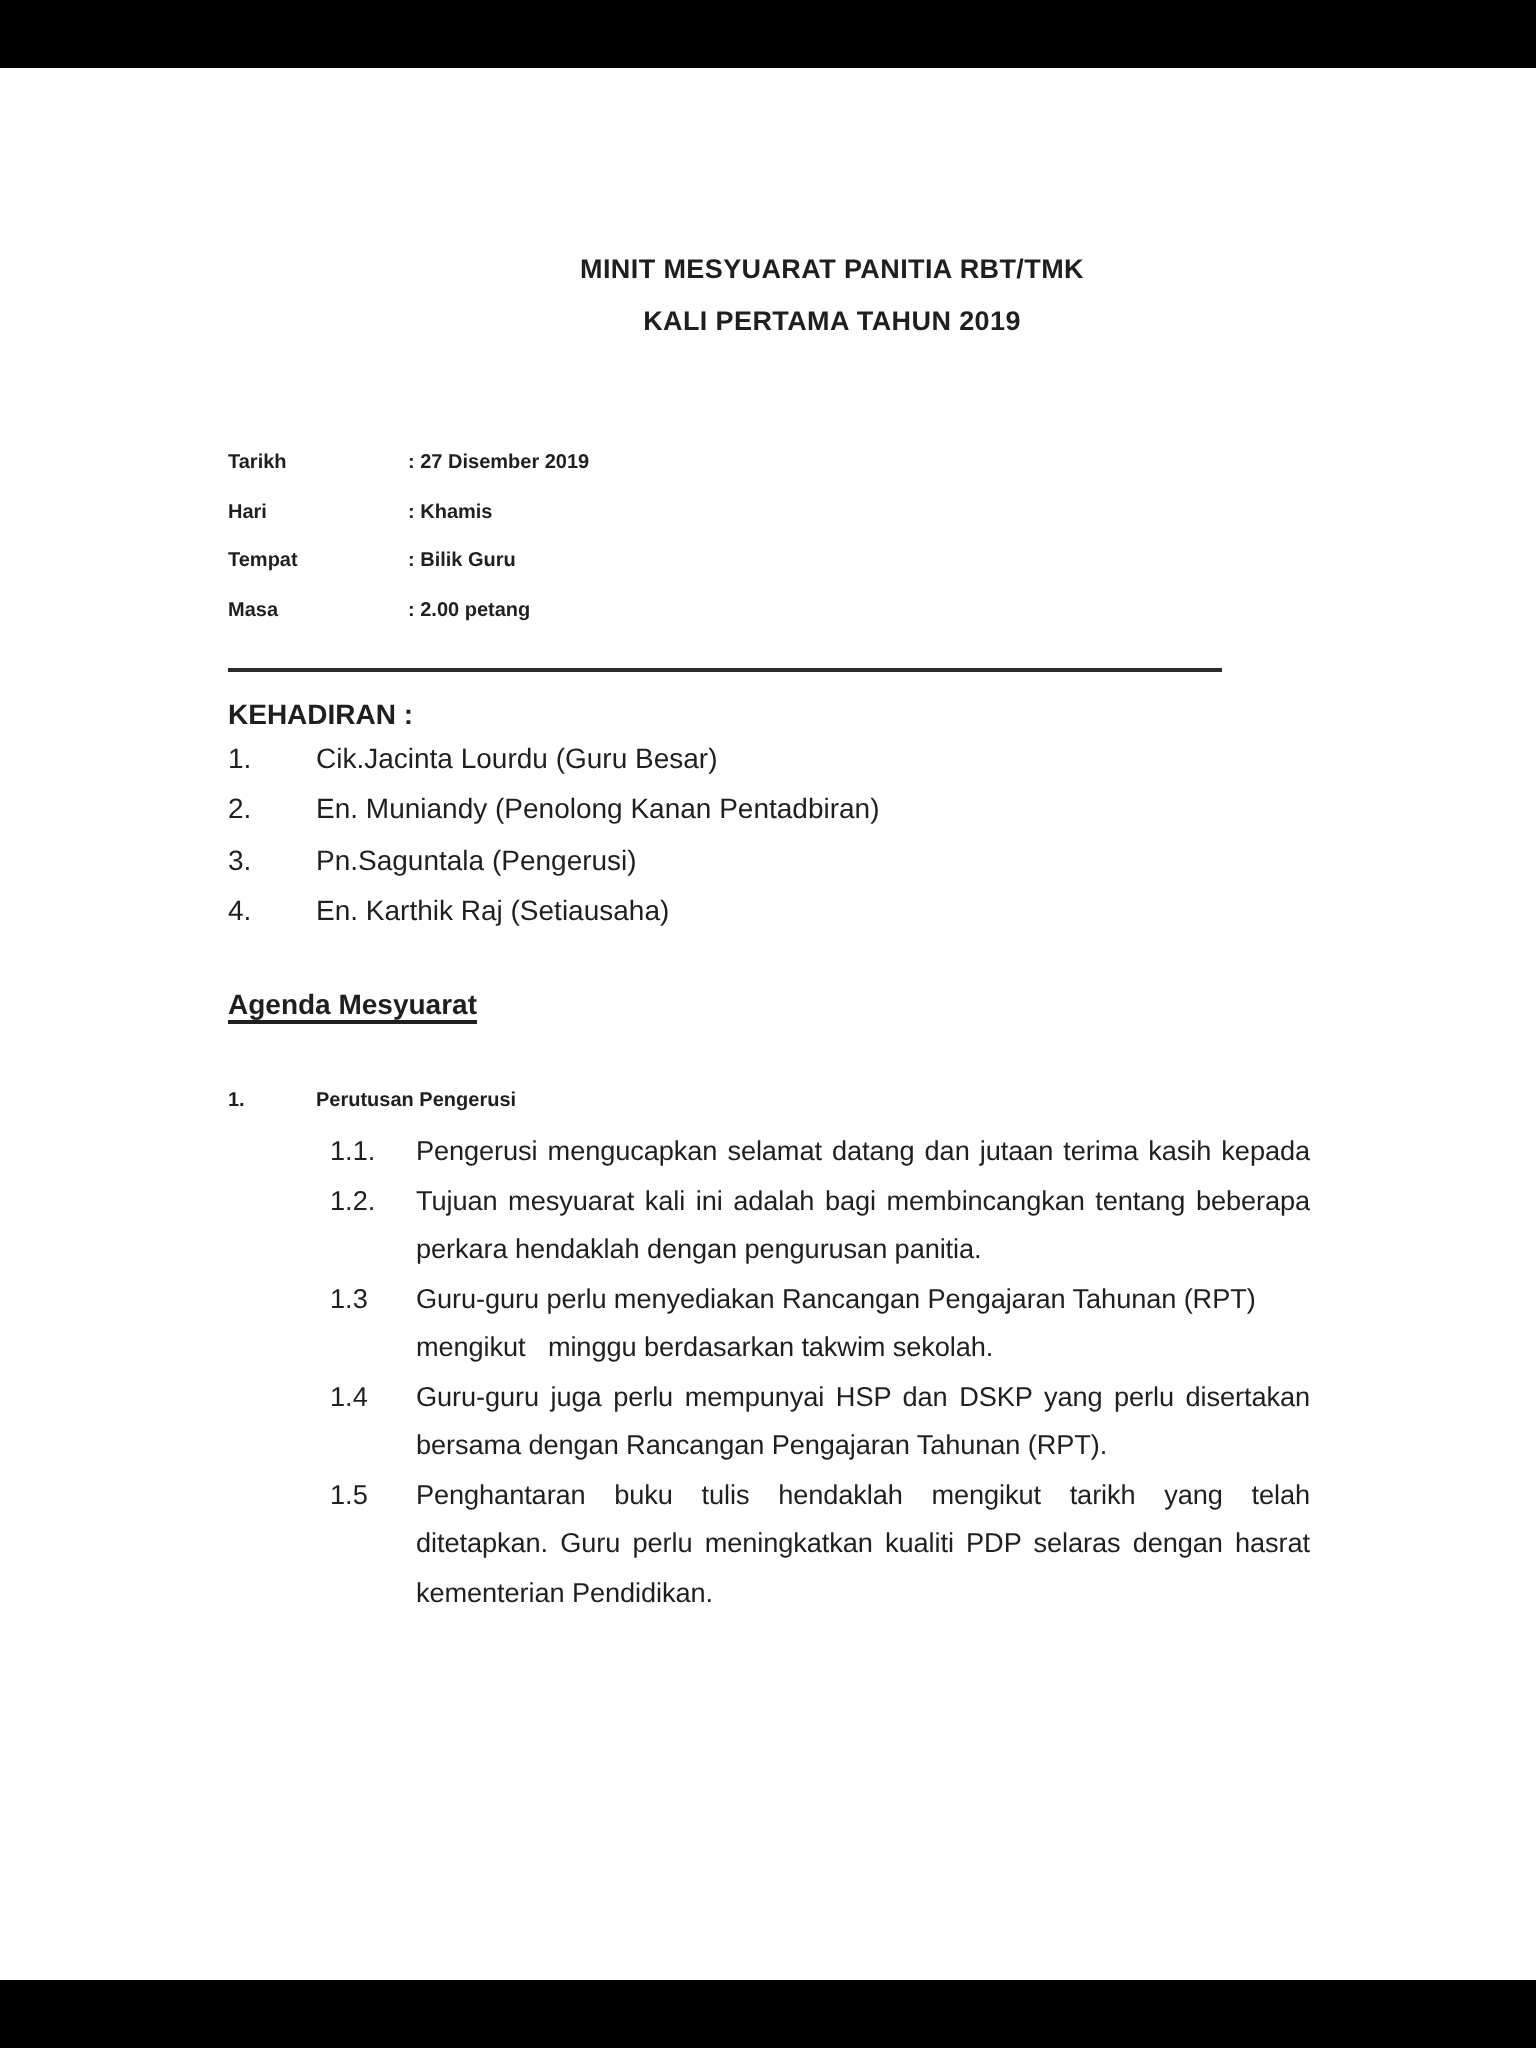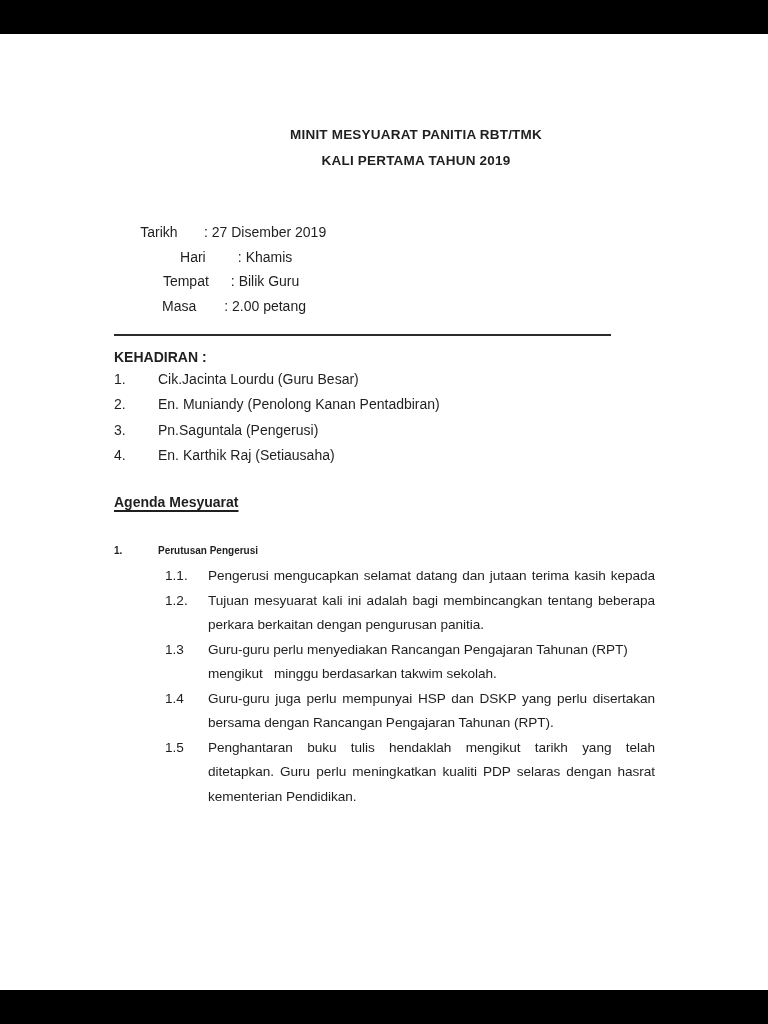--- a/index.html
+++ b/index.html
@@ -21,21 +21,21 @@
   .page { position: absolute; top: 34px; bottom: 34px; left: 0; right: 0; background: #ffffff; }
 
   
   .title-block {
     position: absolute; top: 88px; left: 0; width: 768px;
     text-align: center; font-weight: bold; font-size: 13.5px; margin-left: 32px;
   }
   .title-block .t-line { line-height: 26px; letter-spacing: 0.2px; }
 
   
-  .meta-block { position: absolute; top: 186px; left: 114px; font-size: 14px; font-weight: normal; text-align: center; }
+  .meta-block { position: absolute; top: 186px; left: 114px; font-size: 10px; font-weight: bold; }
   .meta-row { line-height: 24.5px; height: 24.5px; }
   .meta-label { display: inline-block; width: 90px; }
 
   
   .rule {
     position: absolute; top: 300px; left: 114px; width: 497px; height: 2px;
     background: #2b2b2b;
   }
 
   
@@ -136,21 +136,21 @@
       <div class="sub-num">1.1.</div>
       <div class="sub-para">
         <div class="ln j">Pengerusi mengucapkan selamat datang dan jutaan terima kasih kepada</div>
       </div>
     </div>
 
     <div class="sub-item">
       <div class="sub-num">1.2.</div>
       <div class="sub-para">
         <div class="ln j">Tujuan mesyuarat kali ini adalah bagi membincangkan tentang beberapa</div>
-        <div class="ln">perkara berkaitan dengan pengurusan panitia.</div>
+        <div class="ln">perkara hendaklah dengan pengurusan panitia.</div>
       </div>
     </div>
 
     <div class="sub-item">
       <div class="sub-num">1.3</div>
       <div class="sub-para">
         <div class="ln">Guru-guru perlu menyediakan Rancangan Pengajaran Tahunan (RPT)</div>
         <div class="ln">mengikut   minggu berdasarkan takwim sekolah.</div>
       </div>
     </div>

